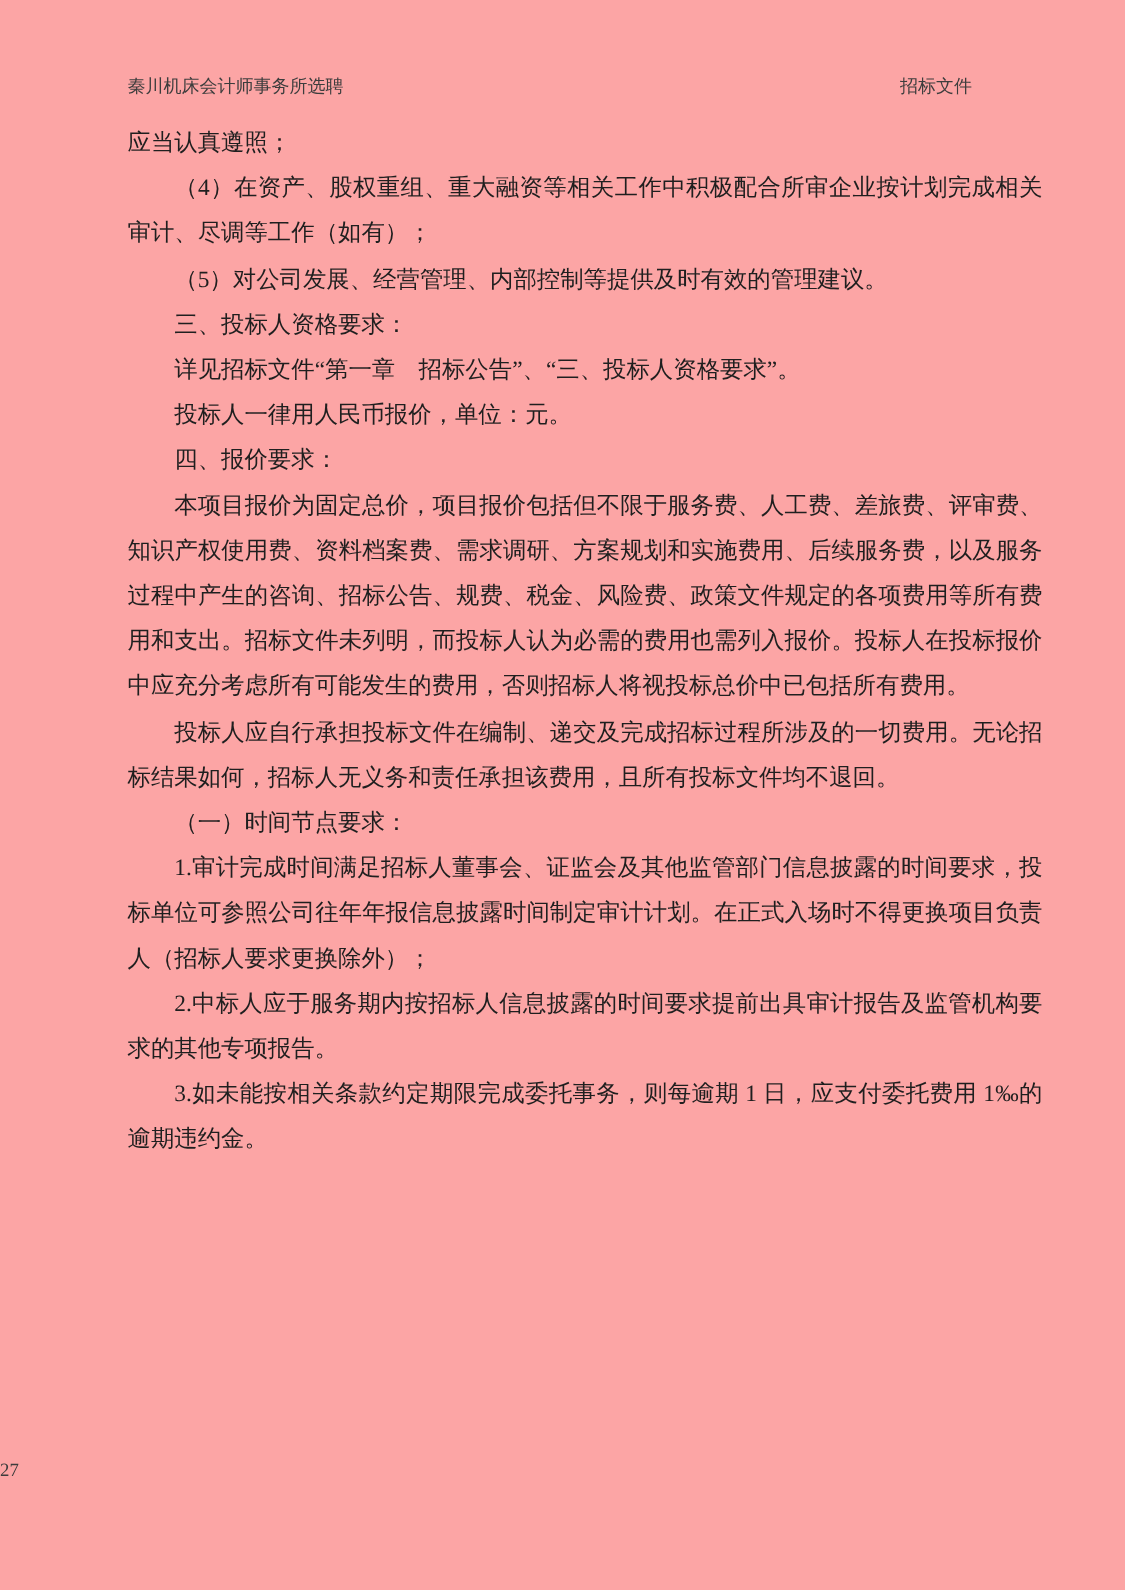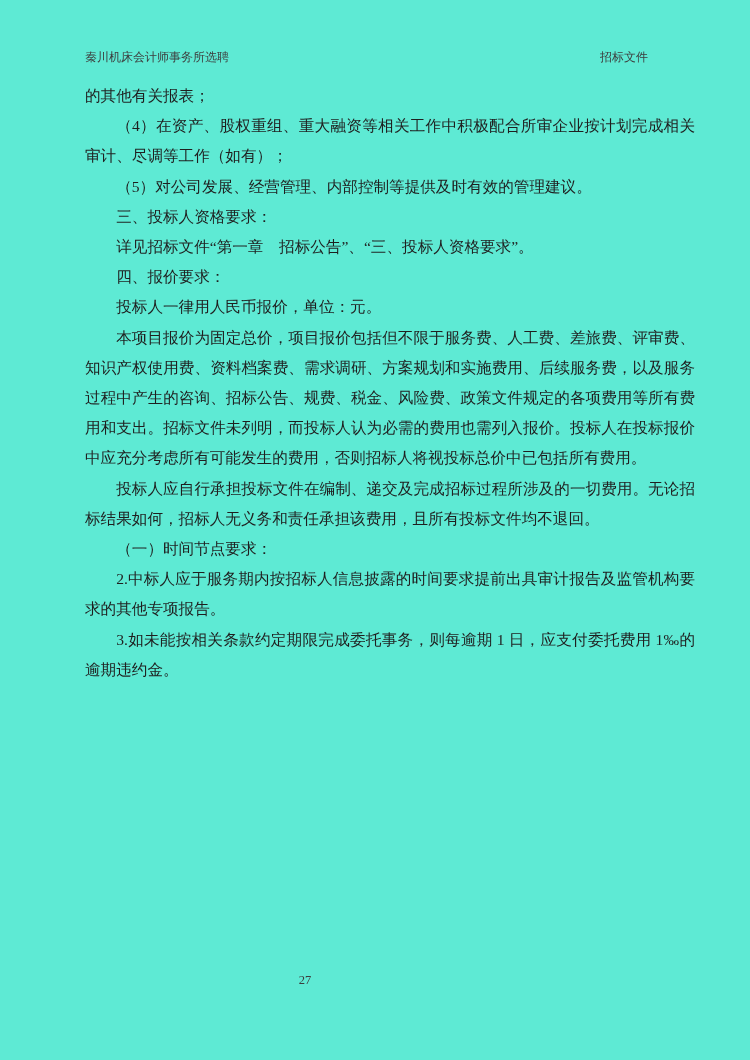--- a/index.html
+++ b/index.html
@@ -4,21 +4,21 @@
 <style>
   * { margin: 0; padding: 0; box-sizing: border-box; }
   html, body {
     width: 750px; height: 1060px;
     background: #ffffff;
     font-family: "Liberation Serif", "DejaVu Serif", serif;
   }
   .page {
     position: relative;
     width: 750px; height: 1060px;
-    background: #5eead4;
+    background: #fca5a5;
     overflow: hidden;
   }
   .header {
     position: absolute;
     top: 50px; left: 85px;
     width: 563px;
     display: flex;
     justify-content: space-between;
     align-items: baseline;
     font-size: 12px;
@@ -34,47 +34,48 @@
     color: #1f1f1f;
     text-align: justify;
   }
   .para { text-justify: inter-ideograph; }
   .para.indent { text-indent: 2em; }
   .para.heading { font-weight: normal; }
   .footer {
     position: absolute;
     top: 973px; left: 0;
     width: 610px;
-    text-align: center;
+    text-align: left;
     font-size: 12.5px;
     color: #3d3d3d;
   }
 </style>
 </head>
 <body>
 
 <div class="page">
 
   <div class="header">
     <span>秦川机床会计师事务所选聘</span>
     <span>招标文件</span>
   </div>
 
   <div class="doc-body">
 
-  <p class="para">的其他有关报表；</p>
+  <p class="para">应当认真遵照；</p>
       <p class="para indent">（4）在资产、股权重组、重大融资等相关工作中积极配合所审企业按计划完成相关审计、尽调等工作（如有）；</p>
       <p class="para indent">（5）对公司发展、经营管理、内部控制等提供及时有效的管理建议。</p>
       <p class="para heading indent">三、投标人资格要求：</p>
       <p class="para indent">详见招标文件“第一章　招标公告”、“三、投标人资格要求”。</p>
+      <p class="para indent">投标人一律用人民币报价，单位：元。</p>
       <p class="para heading indent">四、报价要求：</p>
-      <p class="para indent">投标人一律用人民币报价，单位：元。</p>
       <p class="para indent">本项目报价为固定总价，项目报价包括但不限于服务费、人工费、差旅费、评审费、知识产权使用费、资料档案费、需求调研、方案规划和实施费用、后续服务费，以及服务过程中产生的咨询、招标公告、规费、税金、风险费、政策文件规定的各项费用等所有费用和支出。招标文件未列明，而投标人认为必需的费用也需列入报价。投标人在投标报价中应充分考虑所有可能发生的费用，否则招标人将视投标总价中已包括所有费用。</p>
       <p class="para indent">投标人应自行承担投标文件在编制、递交及完成招标过程所涉及的一切费用。无论招标结果如何，招标人无义务和责任承担该费用，且所有投标文件均不退回。</p>
       <p class="para indent">（一）时间节点要求：</p>
+      <p class="para indent">1.审计完成时间满足招标人董事会、证监会及其他监管部门信息披露的时间要求，投标单位可参照公司往年年报信息披露时间制定审计计划。在正式入场时不得更换项目负责人（招标人要求更换除外）；</p>
       <p class="para indent">2.中标人应于服务期内按招标人信息披露的时间要求提前出具审计报告及监管机构要求的其他专项报告。</p>
       <p class="para indent">3.如未能按相关条款约定期限完成委托事务，则每逾期 1 日，应支付委托费用 1‰的逾期违约金。</p>
     </div>
 
   <div class="footer">
     <span>27</span>
   </div>
 
 </div>
 

